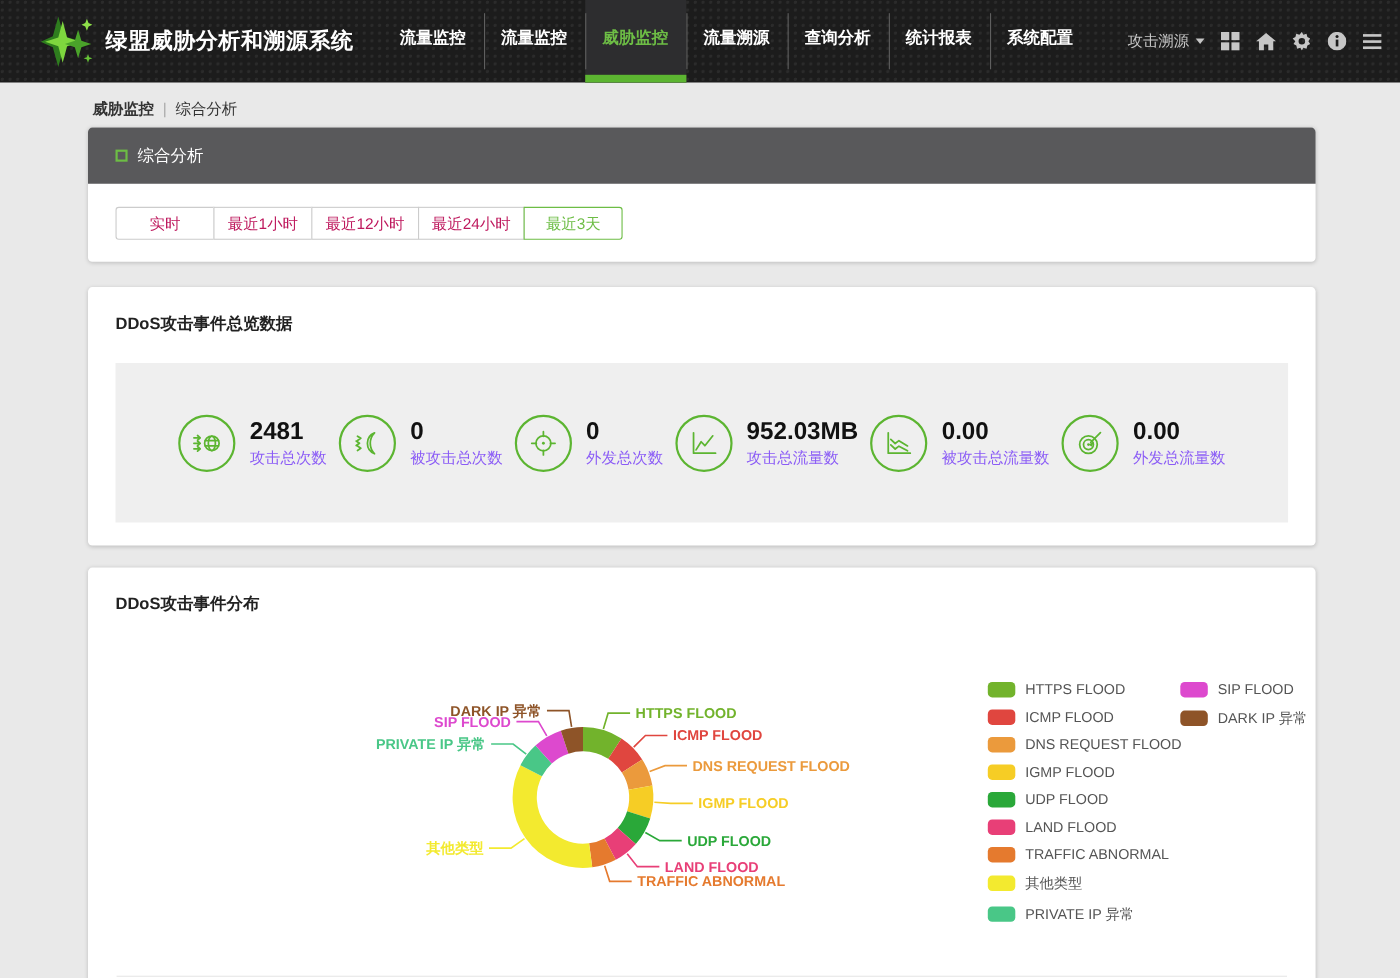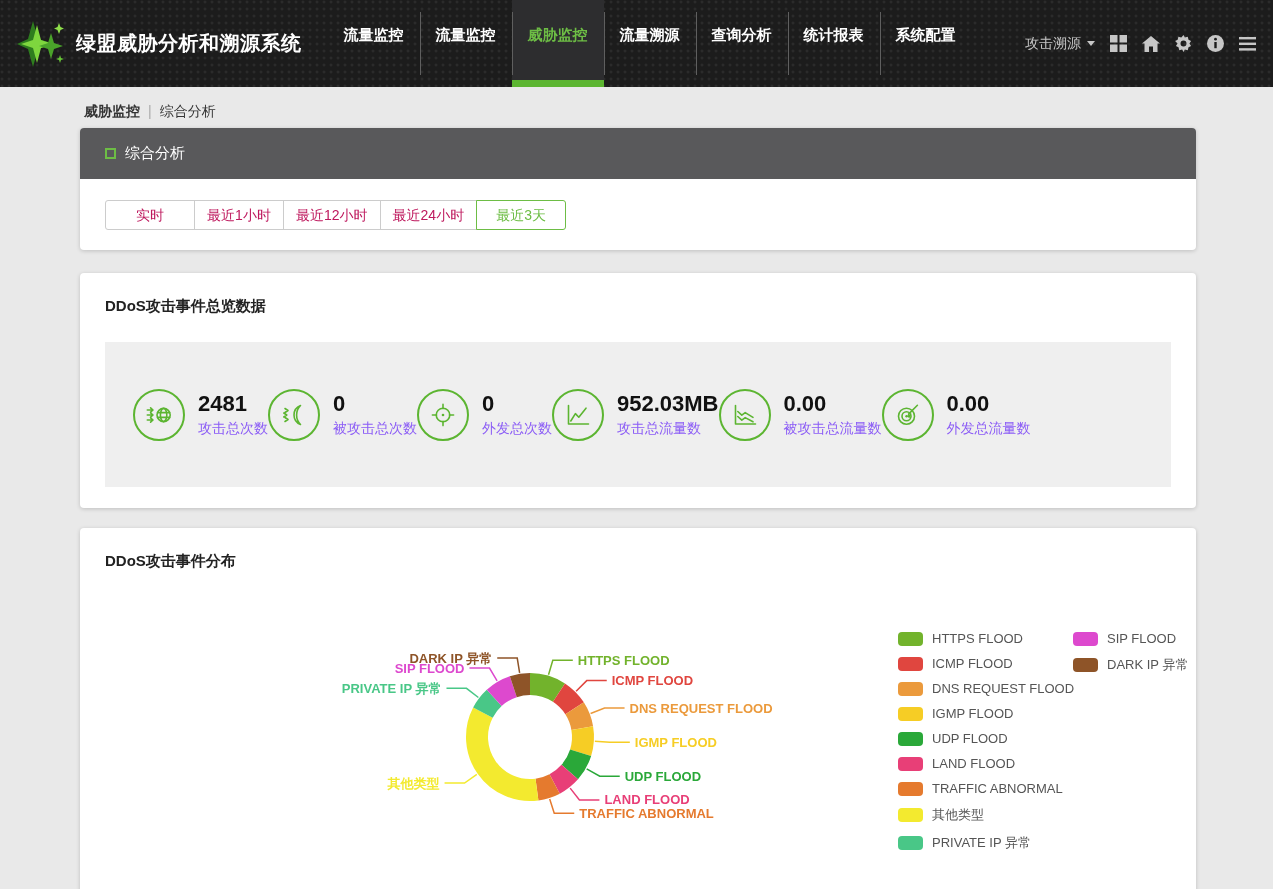--- a/index.html
+++ b/index.html
@@ -4,23 +4,23 @@
 <style>
   :root{
     --accent:#6dbd45; --icon-green:#5cb531; --nav-bg:#1c1c1c; --nav-active:#2d2d2f;
     --panel-header:#59595b; --page-bg:#e9e9e9; --stats-bg:#efefef;
   }
   *{box-sizing:border-box}
   html,body{margin:0;padding:0}
   body{width:1273px;height:889px;overflow:hidden;background:var(--page-bg);
        font-family:"Liberation Sans","DejaVu Sans",sans-serif;}
   
-  .nav{height:87px;background-color:var(--nav-bg);
+  .nav{height:75px;background-color:var(--nav-bg);
        background-image:radial-gradient(circle at 2px 2px,#2b2b2b 1.3px,transparent 1.7px);
-       background-size:7px 7px;display:flex;align-items:stretch;}
+       background-size:7px 7px;display:flex;align-items:stretch;padding-left:20px;}
   .logo{align-self:center;margin:0 9px 0 13px;line-height:0}
   .brand{align-self:center;color:#fff;font-size:20px;font-weight:bold;letter-spacing:.5px;white-space:nowrap}
   .tabs{display:flex;margin-left:26px}
   .nav-tab{position:relative;padding:0 16px;line-height:70px;font-size:15px;font-weight:bold;
            color:#fff;cursor:pointer;white-space:nowrap}
   .nav-tab:not(:first-child)::before{content:'';position:absolute;left:0;top:12px;bottom:12px;width:1px;background:#5f5f5f}
   .nav-tab.active{background:var(--nav-active);color:var(--accent)}
   .nav-tab.active::after{content:'';position:absolute;left:0;right:0;bottom:0;height:7px;background:var(--icon-green)}
   .nav-right{margin-left:auto;display:flex;align-items:center;gap:15px;padding-right:17px;color:#c6c6c6}
   .user-menu{display:flex;align-items:center;gap:6px;font-size:14px;cursor:pointer;white-space:nowrap}
@@ -40,21 +40,21 @@
   .panel-body{height:71px;position:relative;border-radius:0 0 4px 4px}
   .btn-group{position:absolute;left:25px;top:21px;display:flex}
   .tf-btn{min-width:90px;height:30px;line-height:28px;text-align:center;background:#fff;
           border:1px solid #ccc;margin-left:-1px;font-size:14px;color:#be185d;cursor:pointer;padding:0 12px}
   .tf-btn:first-child{border-radius:3px 0 0 3px;margin-left:0}
   .tf-btn:last-child{border-radius:0 3px 3px 0}
   .tf-btn.active{border-color:var(--accent);color:var(--accent);position:relative;z-index:1}
   .card-overview{margin-top:23px;height:235px;padding:24px 25px}
   .card-title{margin:0;font-size:15px;font-weight:bold;color:#222}
   .stats{margin-top:26px;height:145px;background:var(--stats-bg);display:flex;
-         align-items:center;padding:0 28px}
+         align-items:center;justify-content:space-between;padding:0 57px}
   .stat{display:flex;align-items:center;gap:13px}
   .stat-icon{width:52px;height:52px;border:2px solid var(--icon-green);border-radius:50%;
              display:flex;align-items:center;justify-content:center;color:var(--icon-green);flex:none}
   .stat-value{font-size:22px;font-weight:bold;color:#111;line-height:1.15}
   .stat-label{font-size:14px;color:#8b5cf6;margin-top:4px;white-space:nowrap}
   .card-dist{margin-top:20px;height:378px;position:relative;padding:24px 25px 0;border-radius:4px 4px 0 0}
   #donut-svg{position:absolute;left:0;top:60px}
   .legend{position:absolute;left:818px;top:103px;height:222px;display:flex;flex-direction:column;
           flex-wrap:wrap;row-gap:10px;column-gap:12px}
   .legend-item{width:163px;display:flex;align-items:center;gap:9px;font-size:13px;color:#555;cursor:pointer;white-space:nowrap}

